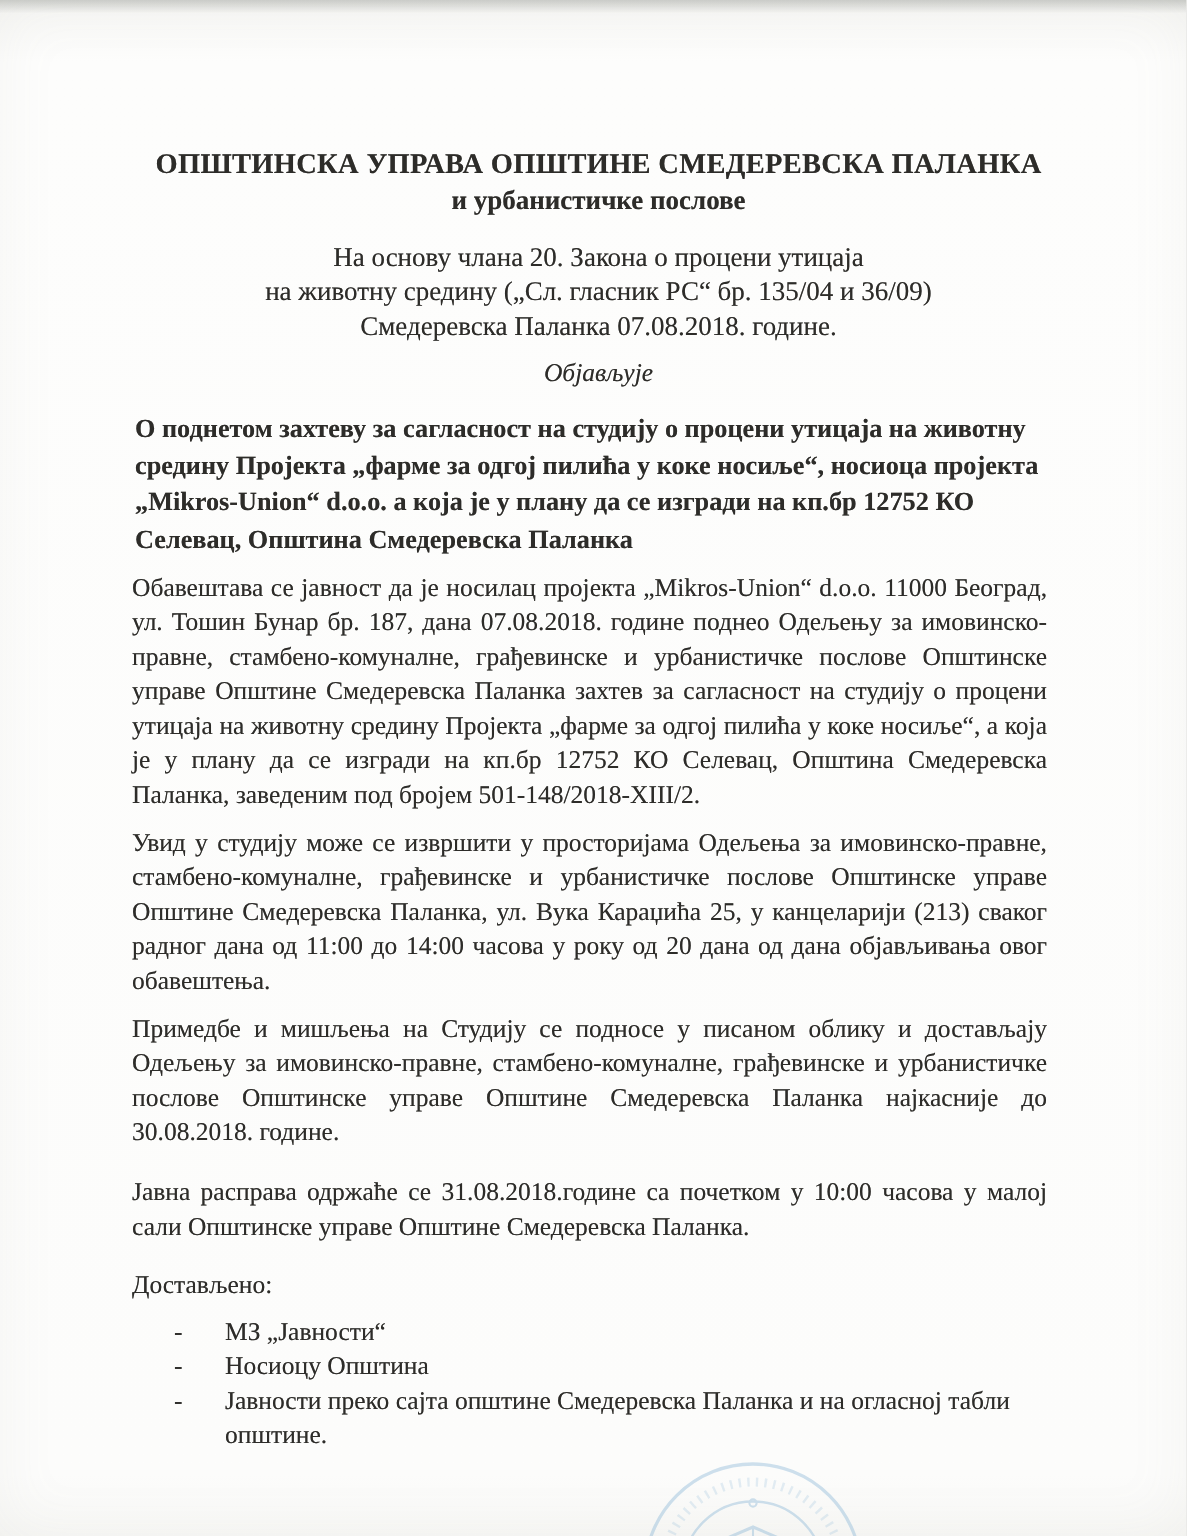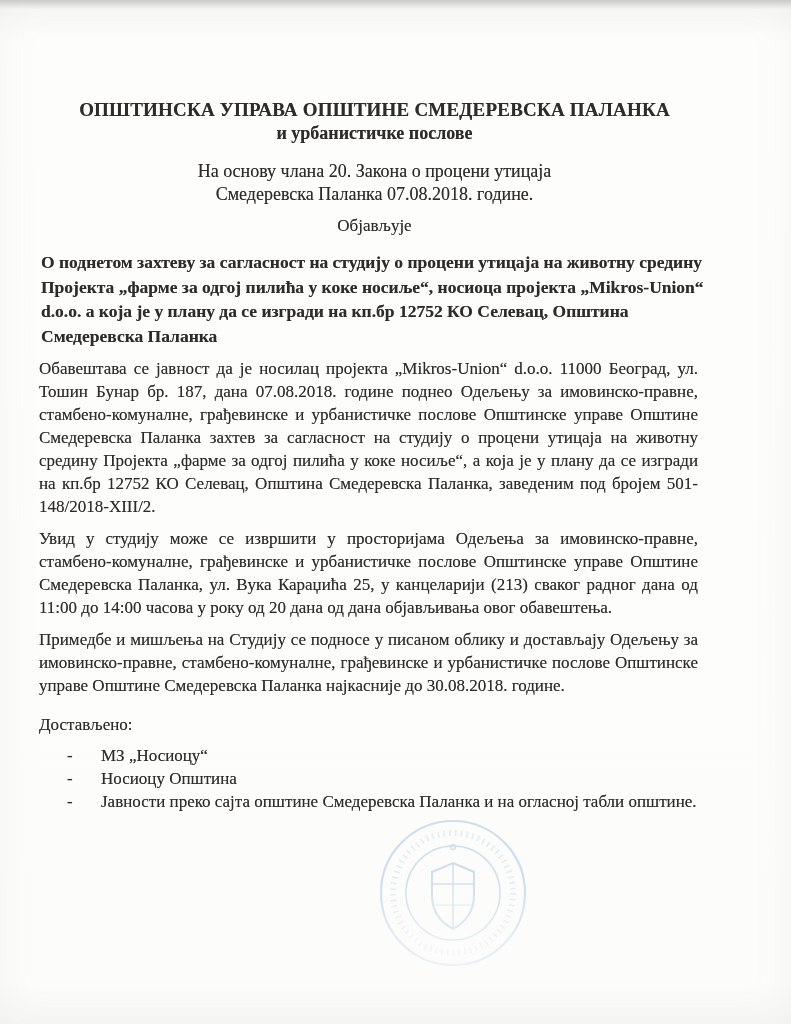--- a/index.html
+++ b/index.html
@@ -23,21 +23,21 @@
     position: absolute;
     top: 0; left: 0; right: 0;
     height: 9px;
     background: linear-gradient(to bottom, rgba(110,115,108,0.30), rgba(110,115,108,0));
     pointer-events: none;
   }
   .doc {
     box-sizing: border-box;
     width: 791px;
     height: 1024px;
-    padding: 97px 81px 0 39px;
+    padding: 97px 81px 0 88px;
   }
   .center { text-align: center; }
   .org-title {
     font-size: 19px;
     font-weight: bold;
     line-height: 25px;
     letter-spacing: 0.2px;
   }
   .org-sub {
     font-size: 18px;
@@ -46,20 +46,21 @@
   }
   .legal {
     margin-top: 15px;
     font-size: 18px;
     line-height: 23px;
   }
   .publishes {
     margin-top: 9px;
     font-size: 17px;
     line-height: 22px;
+    font-style: italic;
   }
   .notice-title {
     font-size: 19px;
     font-weight: bold;
     line-height: 25px;
     letter-spacing: 1.5px;
   }
   .subject {
     margin: 13px 2px 0 2px;
     font-size: 17.5px;
@@ -115,37 +116,39 @@
 <body>
 
 <div class="page">
   <div class="doc">
 
     <div class="center org-title">ОПШТИНСКА УПРАВА ОПШТИНЕ СМЕДЕРЕВСКА ПАЛАНКА</div>
     <div class="center org-sub">и урбанистичке послове</div>
 
     <div class="legal center">
       <div>На основу члана 20. Закона о процени утицаја</div>
+      <div>на животну средину („Сл. гласник РС“ бр. 135/04 и 36/09)</div>
       <div>Смедеревска Паланка 07.08.2018. године.</div>
     </div>
 
     <div class="publishes center">Објављује</div>
 
     <div class="subject">О поднетом захтеву за сагласност на студију о процени утицаја на животну средину Пројекта „фарме за одгој пилића у коке носиље“, носиоца пројекта „Mikros-Union“ d.o.o. а која је у плану да се изгради на кп.бр 12752 КО Селевац, Општина Смедеревска Паланка</div>
 
     <p class="body-par">Обавештава се јавност да је носилац пројекта „Mikros-Union“ d.o.o. 11000 Београд, ул. Тошин Бунар бр. 187, дана 07.08.2018. године поднео Одељењу за имовинско-правне, стамбено-комуналне, грађевинске и урбанистичке послове Општинске управе Општине Смедеревска Паланка захтев за сагласност на студију о процени утицаја на животну средину Пројекта „фарме за одгој пилића у коке носиље“, а која је у плану да се изгради на кп.бр 12752 КО Селевац, Општина Смедеревска Паланка, заведеним под бројем 501-148/2018-XIII/2.</p>
     <p class="body-par">Увид у студију може се извршити у просторијама Одељења за имовинско-правне, стамбено-комуналне, грађевинске и урбанистичке послове Општинске управе Општине Смедеревска Паланка, ул. Вука Караџића 25, у канцеларији (213) сваког радног дана од 11:00 до 14:00 часова у року од 20 дана од дана објављивања овог обавештења.</p>
     <p class="body-par">Примедбе и мишљења на Студију се подносе у писаном облику и достављају Одељењу за имовинско-правне, стамбено-комуналне, грађевинске и урбанистичке послове Општинске управе Општине Смедеревска Паланка најкасније до 30.08.2018. године.</p>
+    <p class="body-par par-gap-lg">Јавна расправа одржаће се 31.08.2018.године са почетком у 10:00 часова у малој сали Општинске управе Општине Смедеревска Паланка.</p>
 
     <div class="delivered-label">Достављено:</div>
 
     <ul class="delivered-list">
       <li>
         <span class="dash">-</span>
-        <span>МЗ „Носиоцу“</span>
+        <span>МЗ „Јавности“</span>
       </li>
       <li>
         <span class="dash">-</span>
         <span>Носиоцу Општина</span>
       </li>
       <li>
         <span class="dash">-</span>
         <span>Јавности преко сајта општине Смедеревска Паланка и на огласној табли општине.</span>
       </li>
     </ul>

